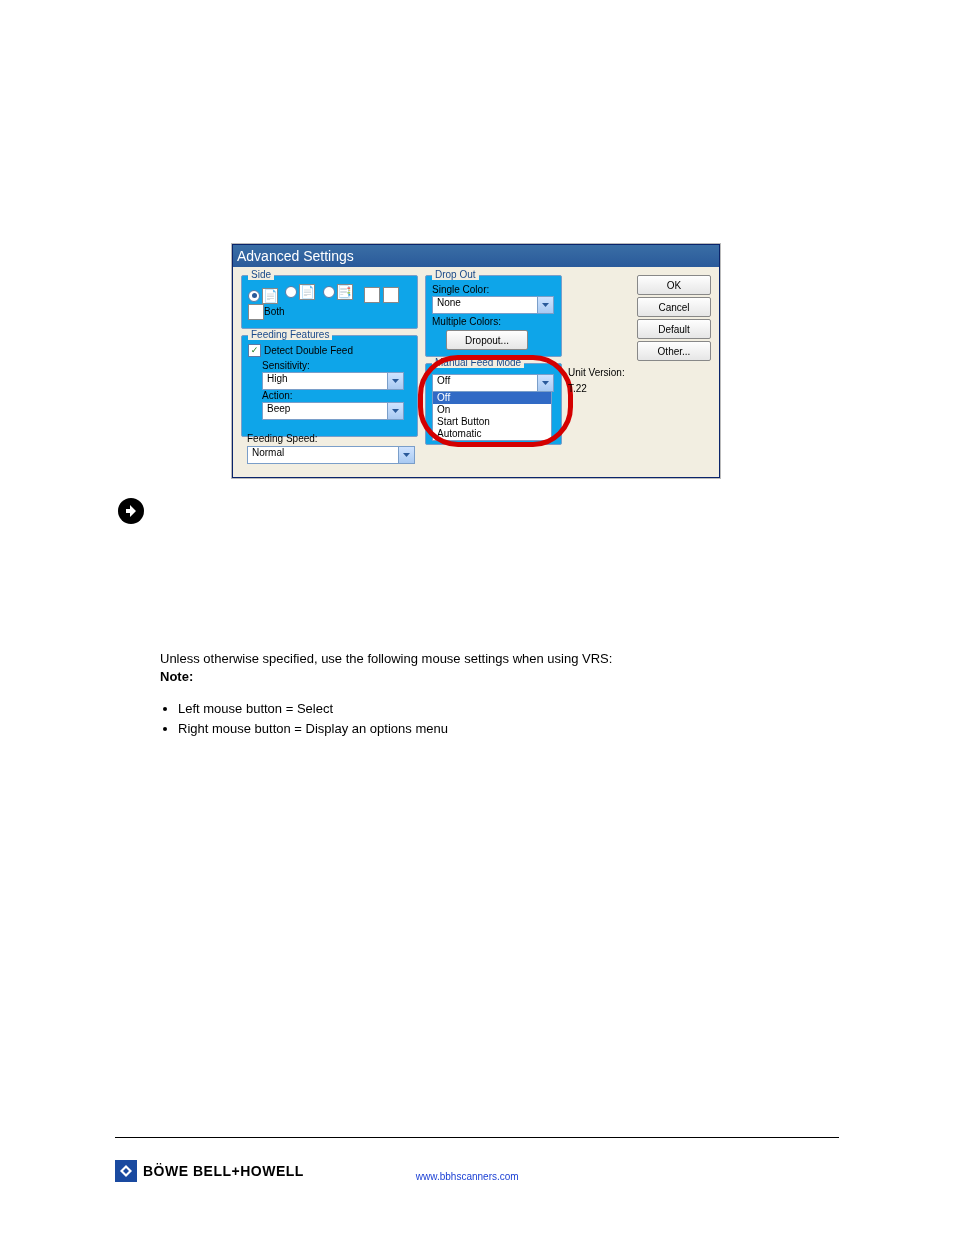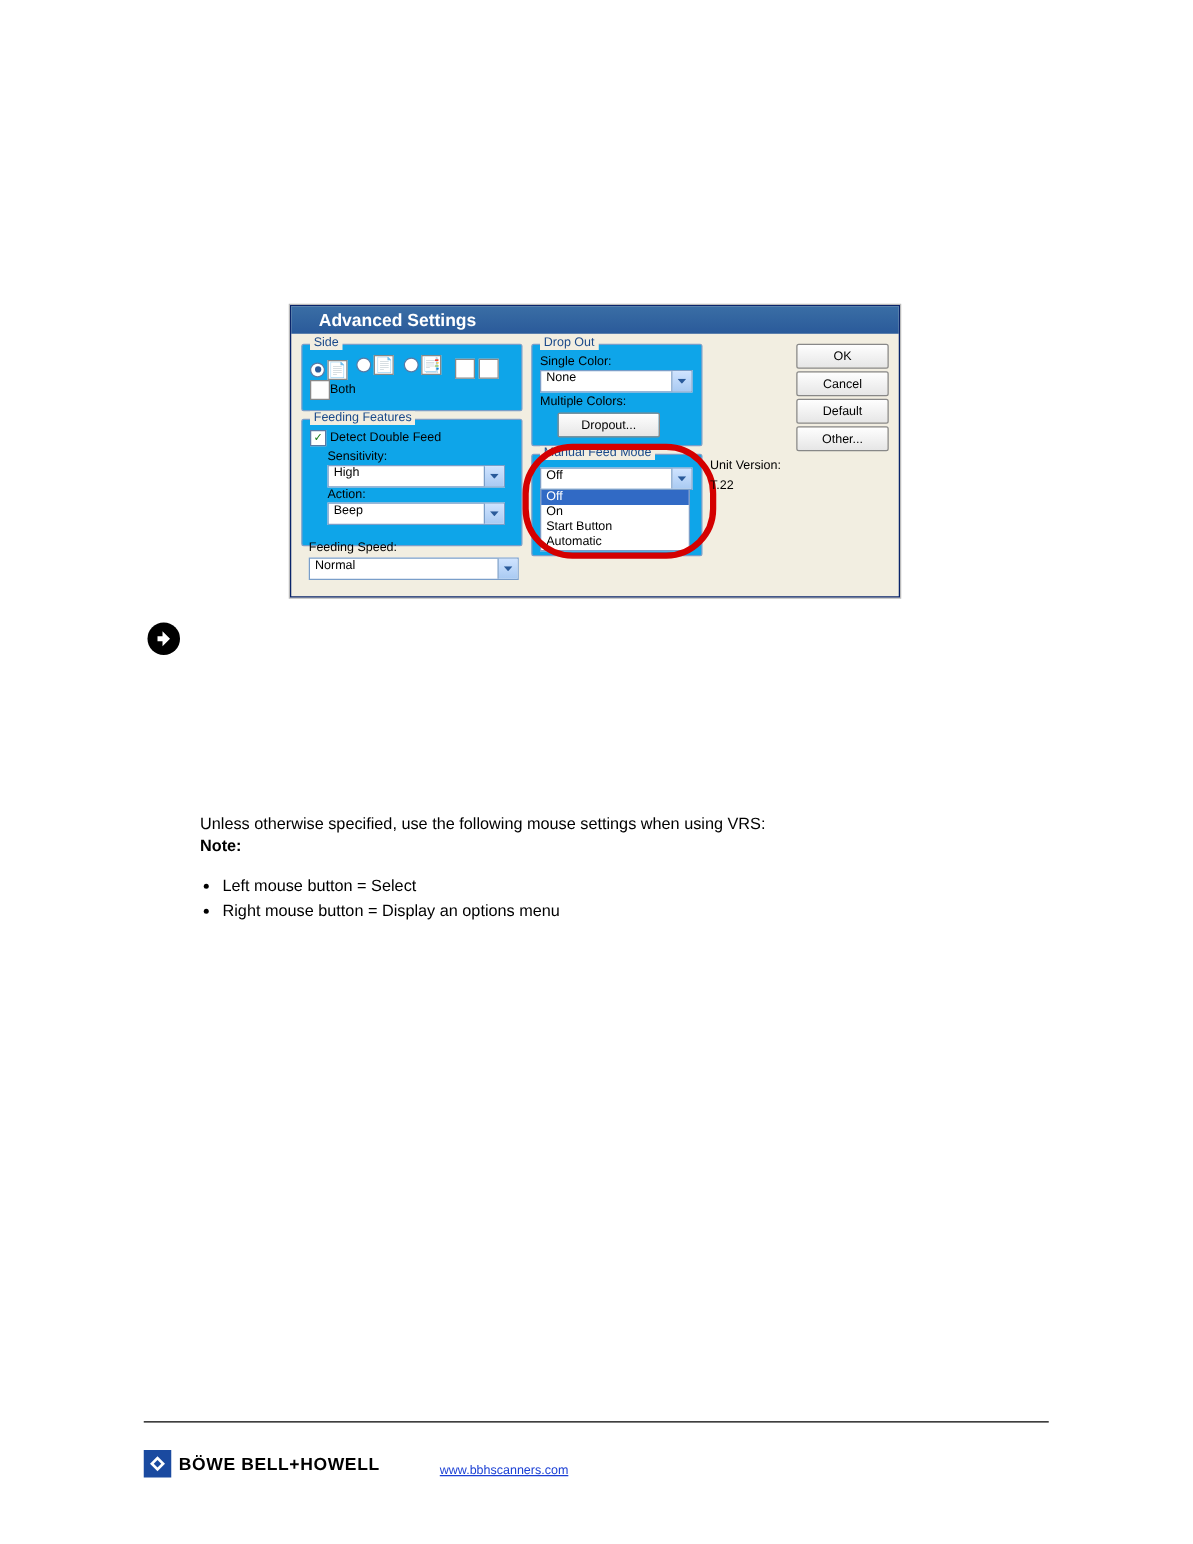--- a/index.html
+++ b/index.html
@@ -1,18 +1,18 @@
 <!DOCTYPE html>
 <html><head>
 <meta charset="utf-8">
 <style>
 html,body{margin:0;padding:0;background:#fff;font-family:Arial,Helvetica,sans-serif;color:#000;font-size:12px}
 .page{width:954px;height:1235px;position:relative;margin:0 auto;background:#fff}
 .dialog{position:absolute;left:232px;top:244px;width:486px;height:232px;border:1px solid #0a246a;background:#f2eee1;box-shadow:0 0 0 1px #bbb}
-.titlebar{background:linear-gradient(#3a6ea5,#2a5a9a);color:#fff;font-size:14px;font-weight:bold;padding:3px 22px}
+.titlebar{background:linear-gradient(#3a6ea5,#2a5a9a);color:#fff;font-size:14px;font-weight:normal;padding:3px 4px}
 .groupbox{position:absolute;border:1px solid #7a9ec9;background:#0ea5e9;border-radius:2px}
 .groupbox .legend{position:absolute;top:-7px;left:6px;background:#f2eee1;padding:0 3px;color:#1b4a8a;font-size:10px}
 .lbl{font-size:10px;color:#000}
 .radio{display:inline-flex;align-items:center;margin-right:4px}
 .radio .dot{width:10px;height:10px;border:1px solid #5a7aa5;border-radius:50%;background:#fff;display:inline-flex;align-items:center;justify-content:center;margin-right:2px}
 .radio.sel .dot::after{content:"";width:5px;height:5px;background:#2a5a9a;border-radius:50%}
 .iconbox{display:inline-block;width:14px;height:14px;border:1px solid #888;background:#fff;vertical-align:middle}
 .chk{width:11px;height:11px;border:1px solid #5a7aa5;background:#fff;display:inline-flex;align-items:center;justify-content:center;margin-right:3px;color:#1a7a1a;font-size:9px;line-height:9px}
 .select{display:flex;align-items:flex-start;border:1px solid #7a9ec9;background:#fff;height:16px;font-size:10px}
 .select .txt{flex:1;padding:0 4px;color:#000}
@@ -26,21 +26,21 @@
 .note-icon{position:absolute;width:26px;height:26px;border-radius:50%;background:#000;display:flex;align-items:center;justify-content:center}
 .bodytext{position:absolute;left:160px;right:130px;font-size:13px;line-height:1.4}
 ul.bullets{margin:13px 0 0 0;padding-left:18px}
 ul.bullets li{font-size:13px;line-height:1.5}
 .footer-rule{position:absolute;left:115px;right:115px;top:1137px;height:1px;background:#000}
 .footer{position:absolute;left:115px;top:1160px;right:115px;display:flex;align-items:flex-end;font-size:10px}
 .logo{display:flex;align-items:center}
 .logo .mark{width:22px;height:22px;background:#1a4aa0;display:flex;align-items:center;justify-content:center;margin-right:6px}
 .logo .mark svg{display:block}
 .logo .brand{font-weight:bold;font-size:14px;letter-spacing:0.5px}
-.footer .link{color:#1a3fd4;text-decoration:underline;margin-left:48px}
+.footer .link{color:#1a3fd4;margin-left:112px}
 </style>
 </head>
 <body>
 
 <div class="page">
 
   <div class="dialog">
     <div class="titlebar">Advanced Settings</div>
 
     <div class="groupbox" style="left:8px;top:30px;width:175px;height:52px">

